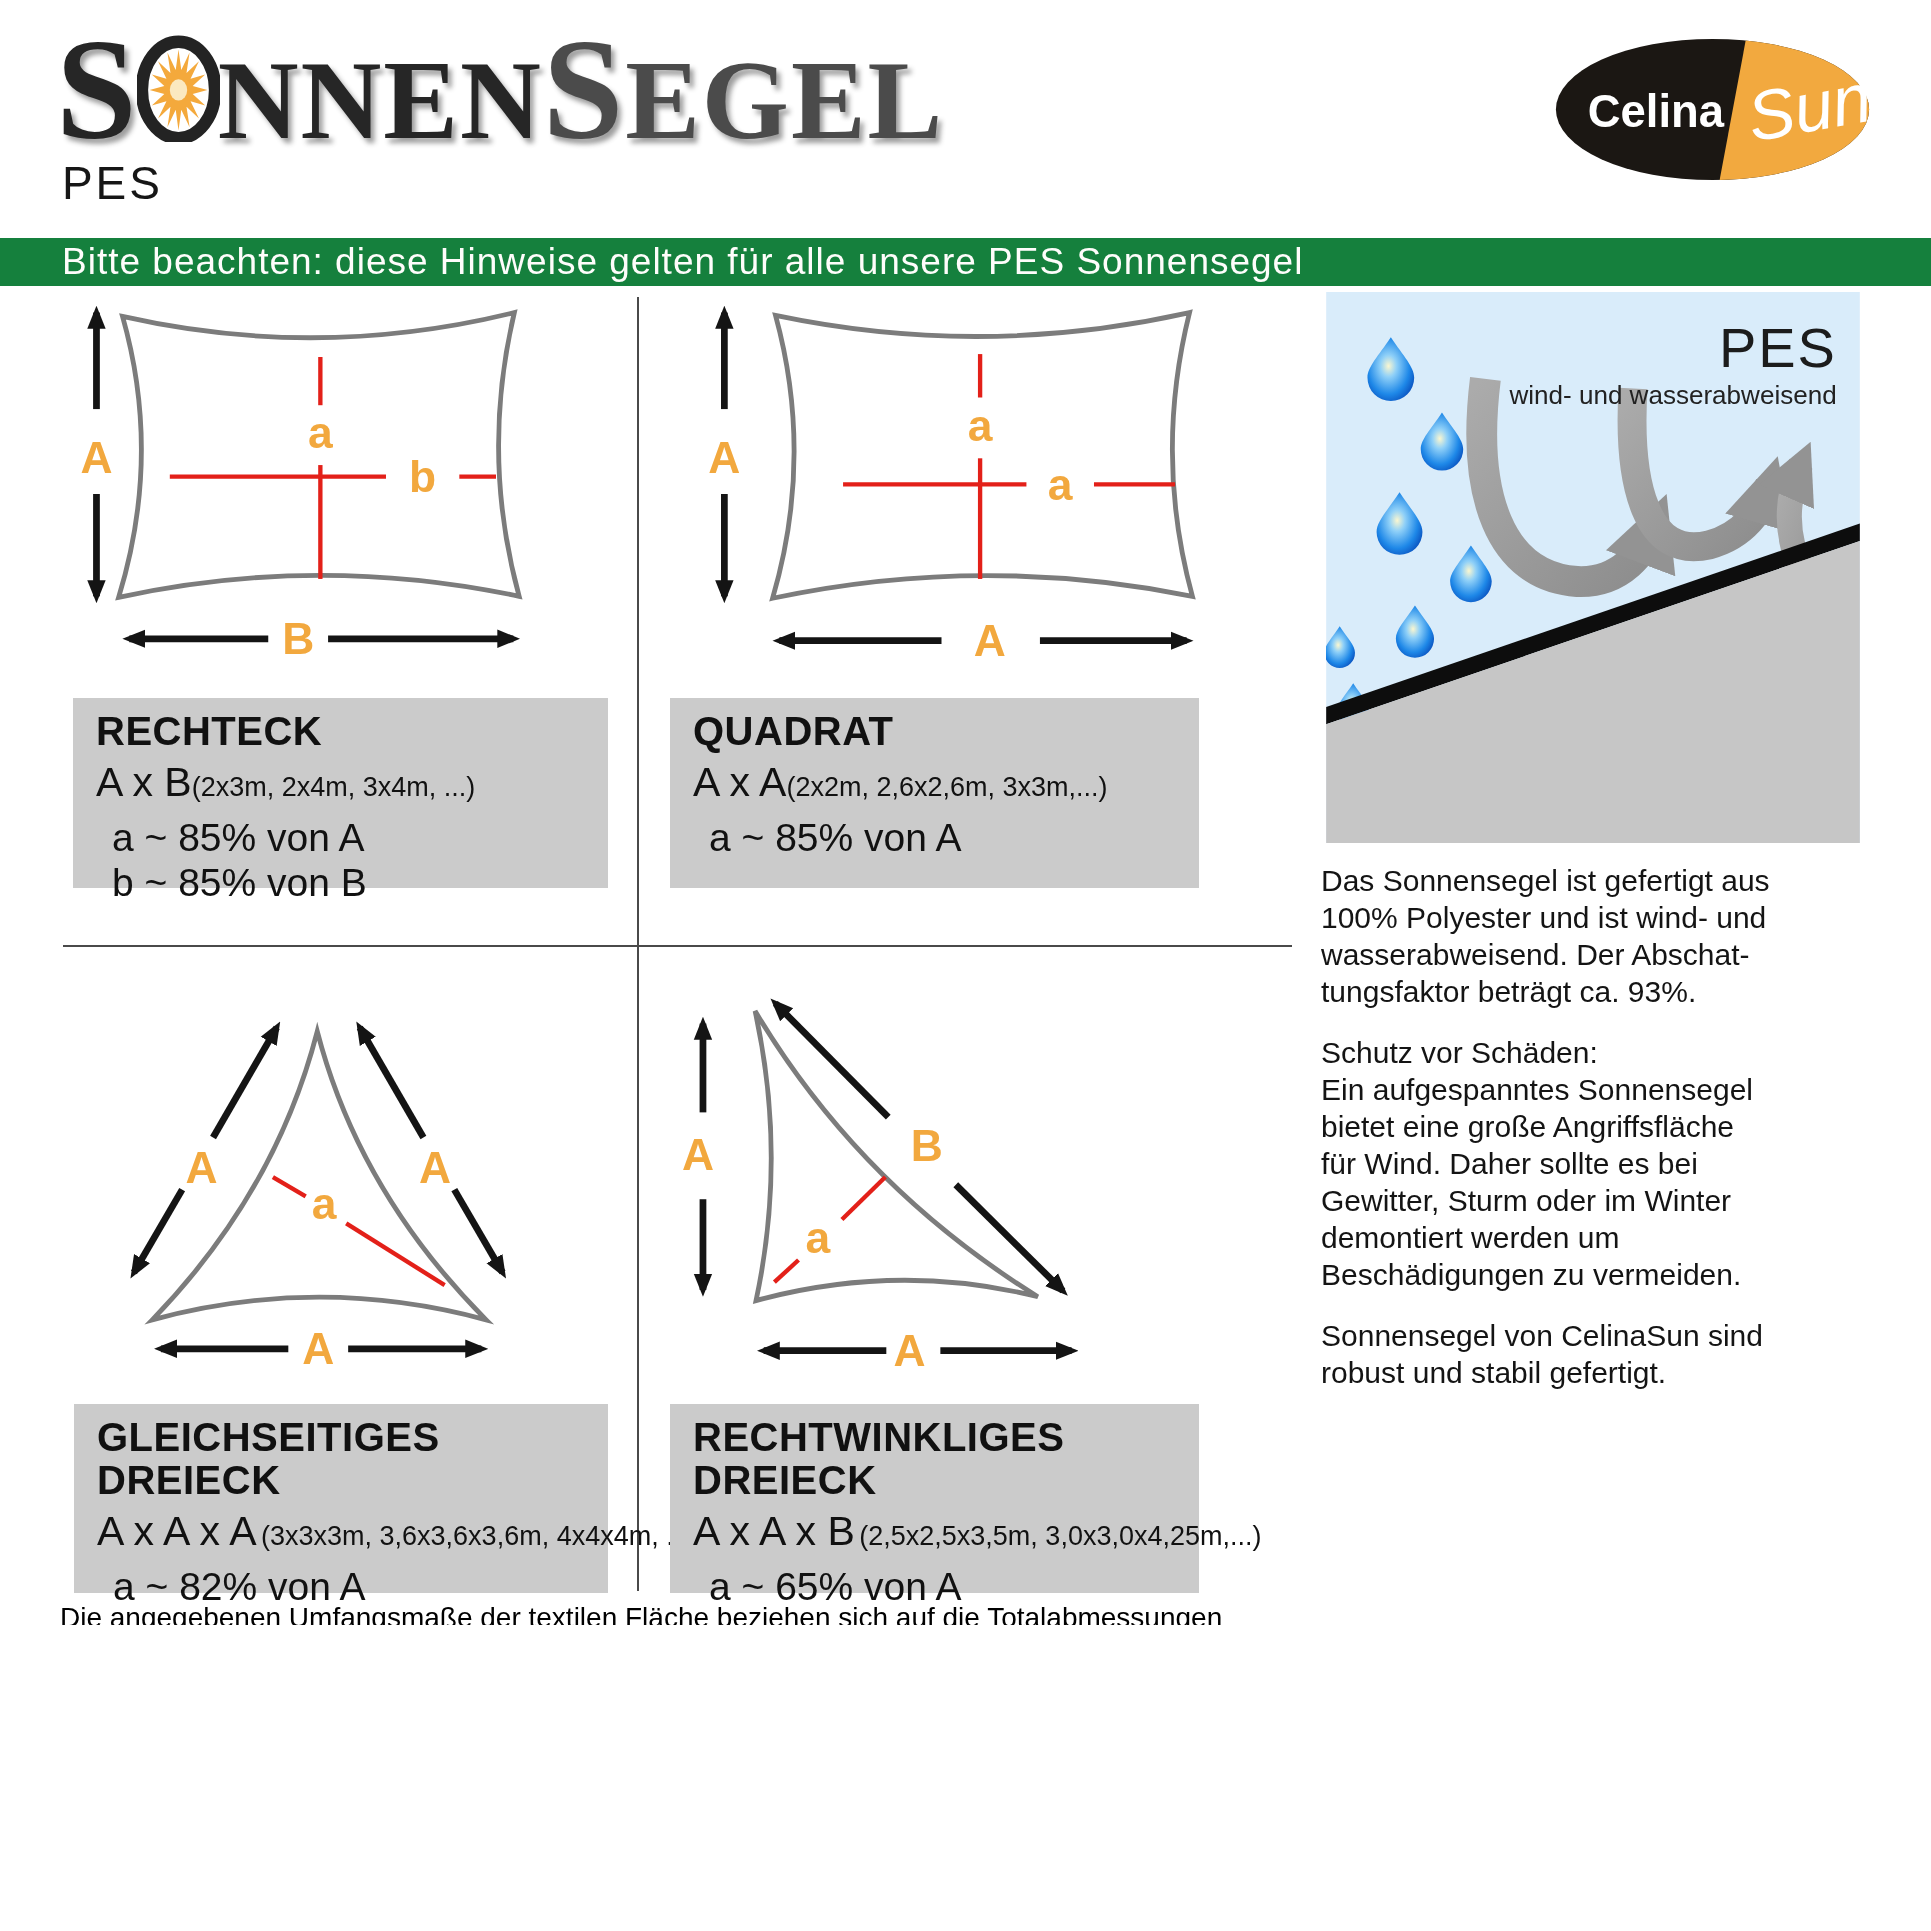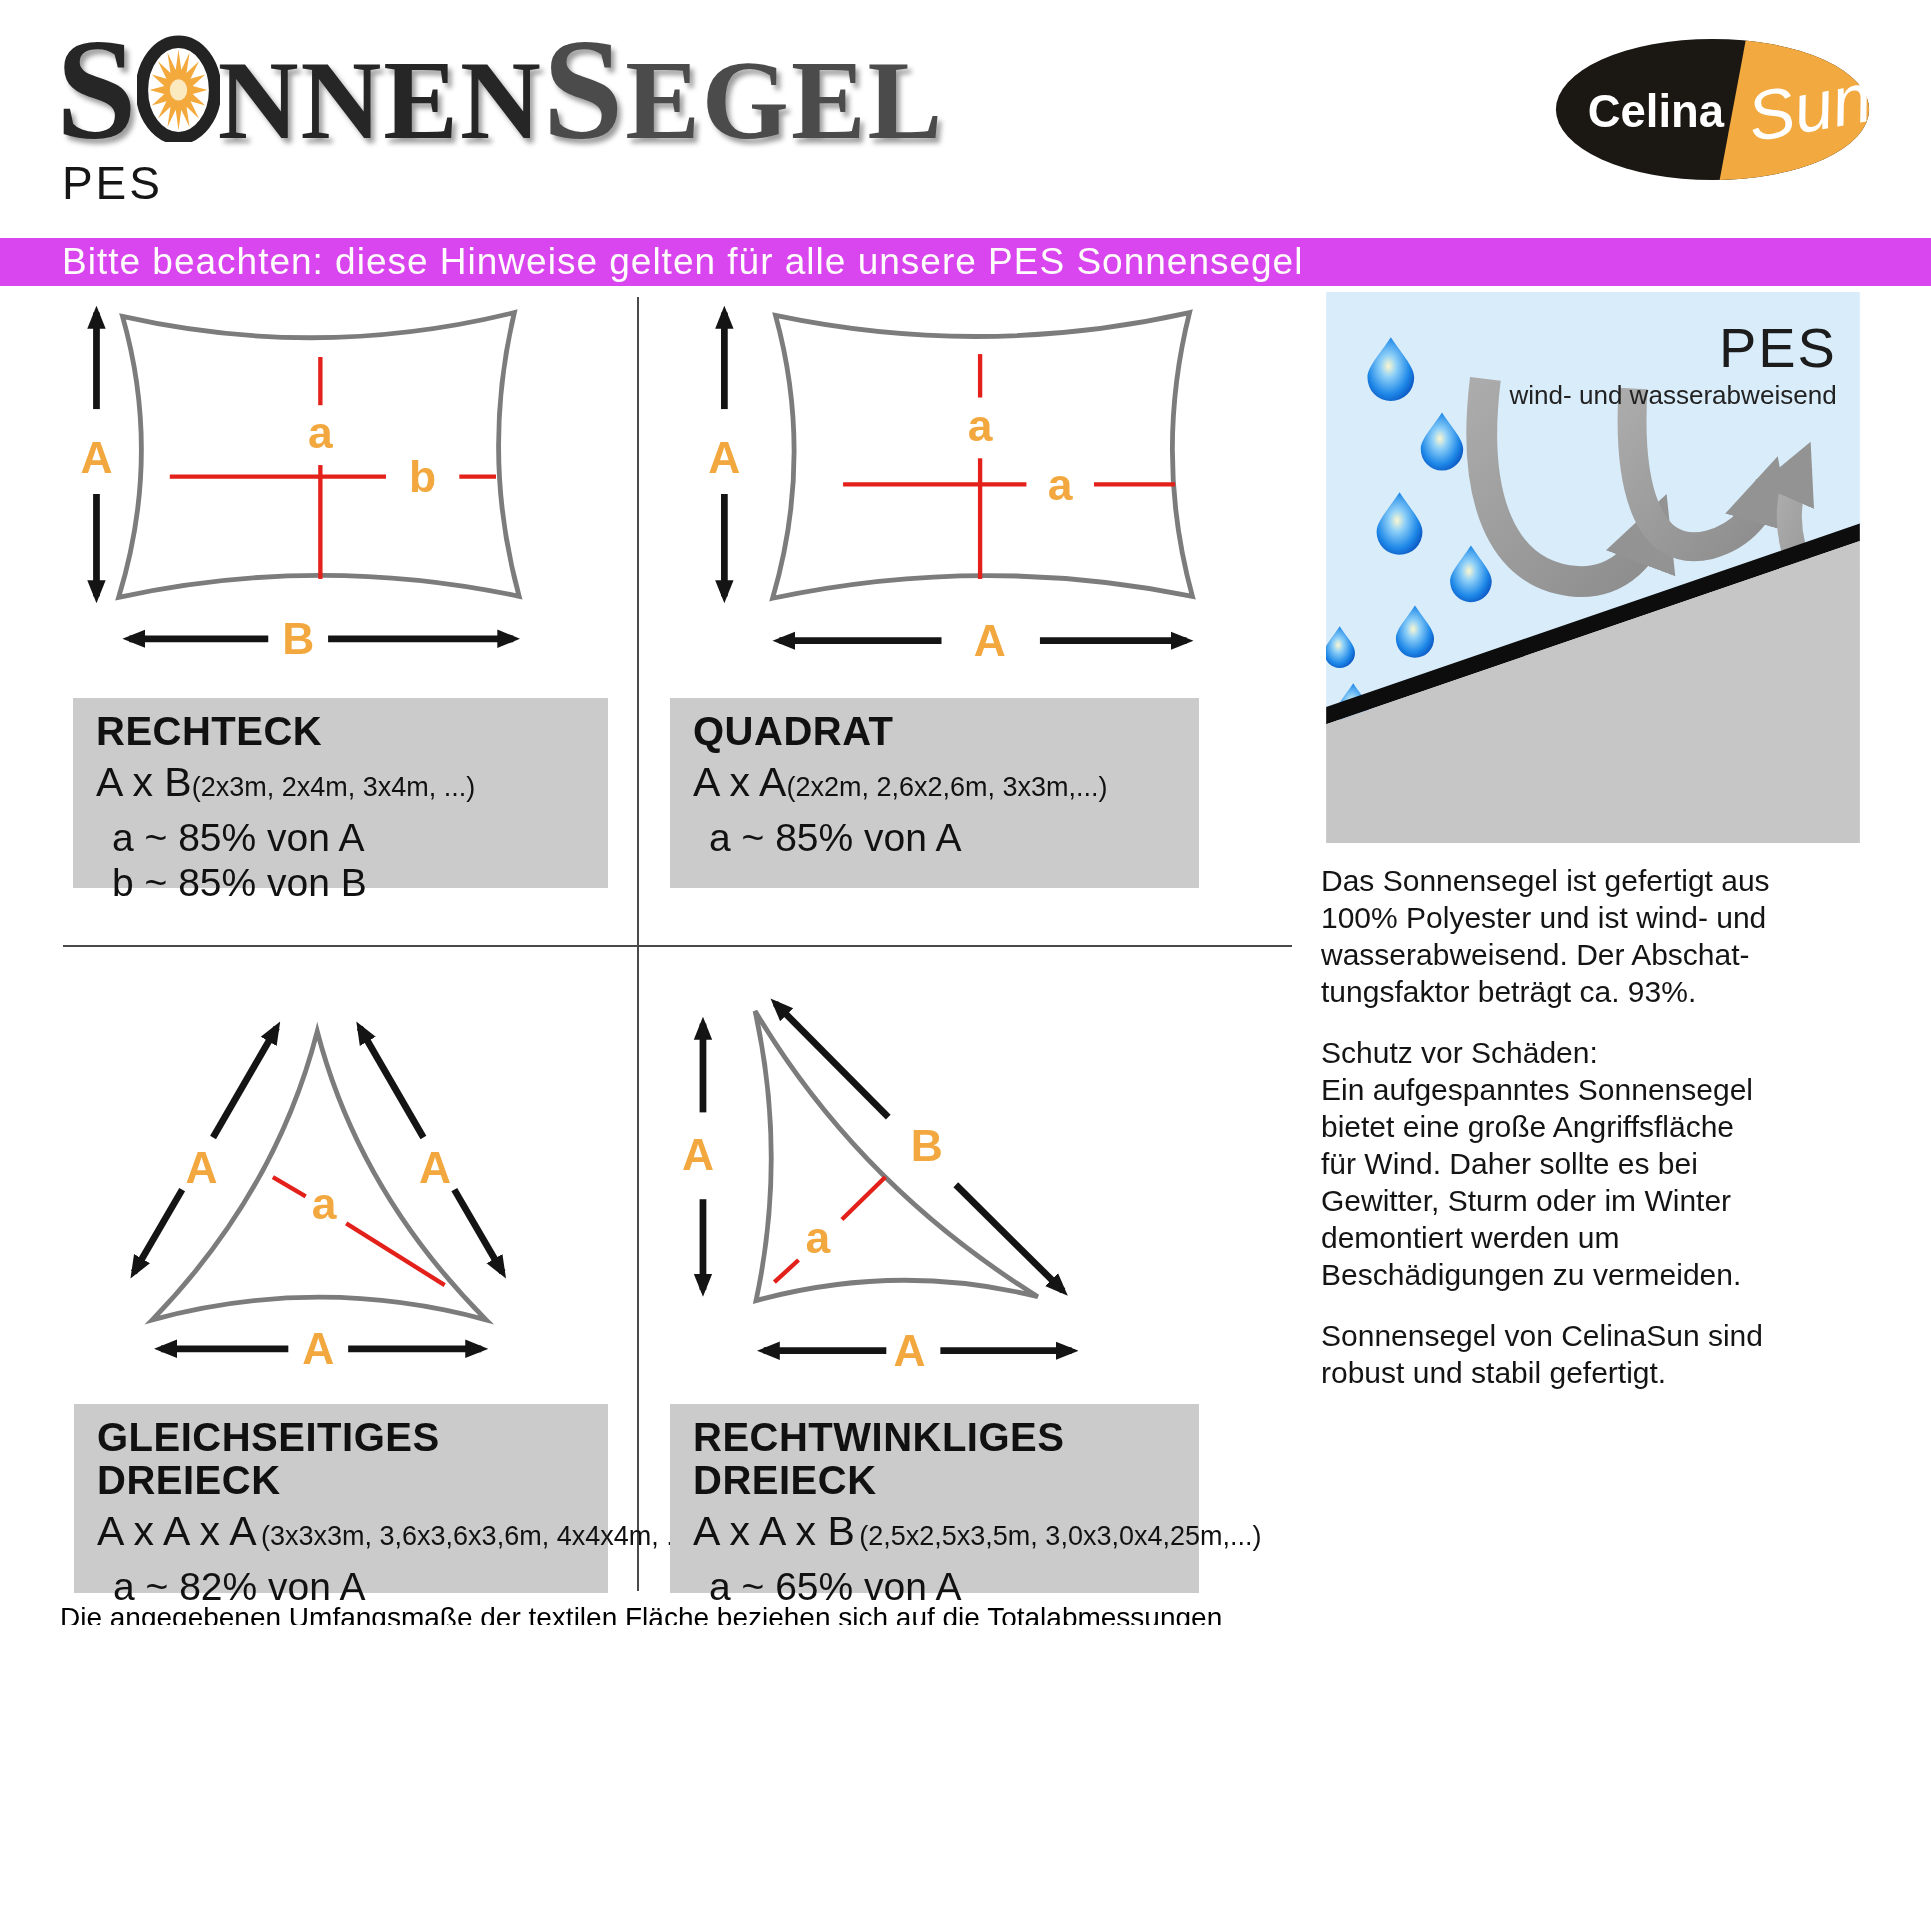--- a/index.html
+++ b/index.html
@@ -12,21 +12,21 @@
   #brand-title{left:56px;top:17.4px;height:145px;color:#262626;
     font-family:"Liberation Serif",serif;font-weight:bold;letter-spacing:1.9px;
     text-shadow:3.9px 4.8px 4.8px rgba(40,40,40,.45);white-space:nowrap;}
   #brand-title .big{font-size:145px;line-height:145px;vertical-align:baseline;}
   #brand-title .small{font-size:112px;line-height:145px;}
   #brand-title .part2{color:#4b4b4b;}
   #sun-o{display:inline-block;vertical-align:baseline;margin:0 -1.9px -3.9px -1.9px;}
   #brand-sub{left:62px;top:156px;font-size:46px;letter-spacing:2.9px;color:#161616;}
 
   
-  #top-banner{left:0;top:238px;width:1931px;height:48px;background:#d946ef;}
+  #top-banner{left:0;top:238px;width:1931px;height:48px;background:#15803d;}
   #top-banner div{padding-left:62px;line-height:48px;font-size:37px;color:#FEFDFB;letter-spacing:1px;}
 
   
   .divider{background:#4a4a4a;}
 
   
   .infobox{background:#CBCBCB;color:#111;padding:11.6px 9.7px 0 23px;box-sizing:border-box;}
   .infobox .hd{font-size:40px;font-weight:bold;letter-spacing:0.5px;line-height:43px;}
   .infobox .formula-line{margin-top:5.8px;line-height:48px;white-space:nowrap;}
   .infobox .formula{font-size:41px;}

